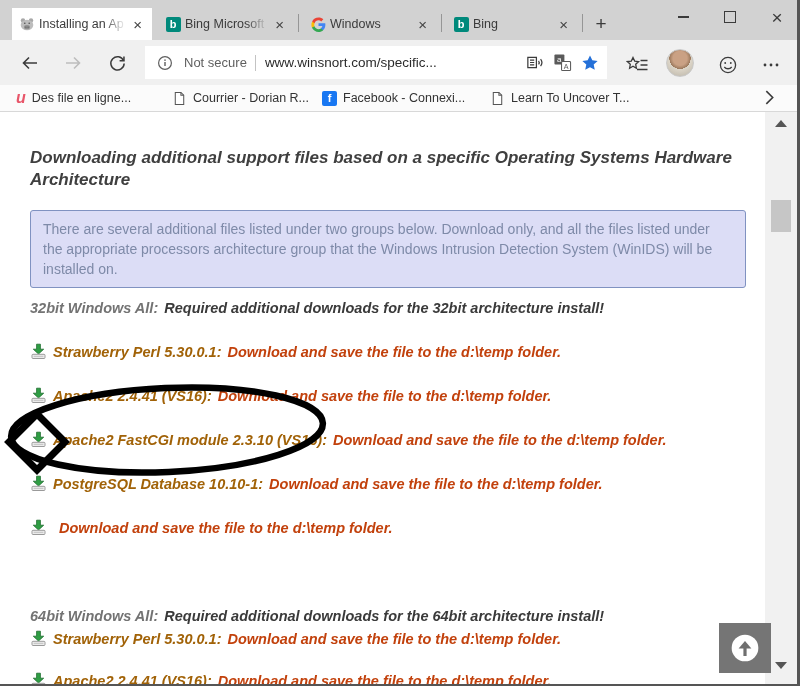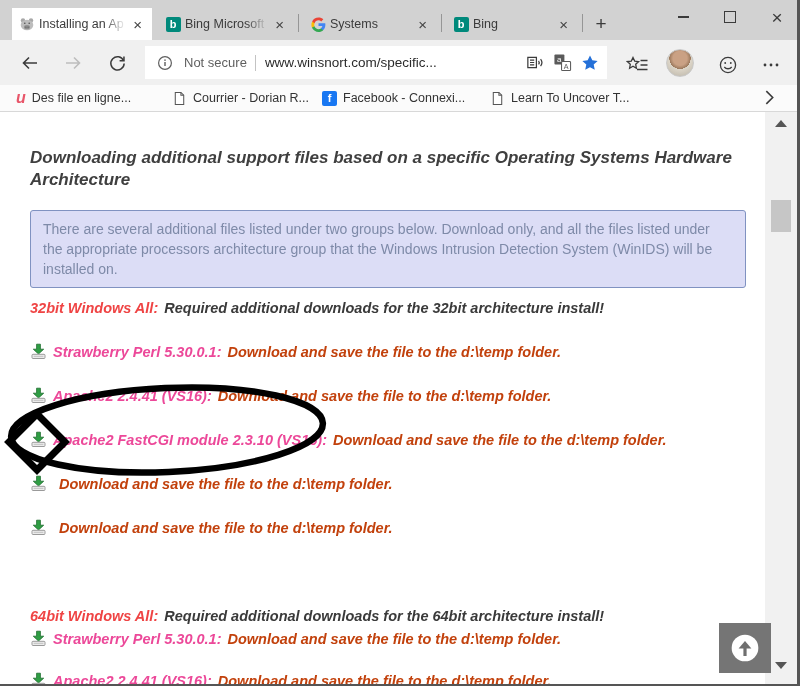--- a/index.html
+++ b/index.html
@@ -38,25 +38,25 @@
   
   .favbar{top:85px;left:0;width:800px;height:27px;background:#fbfbfb;border-bottom:1px solid #d8d8d8;box-sizing:border-box;}
   .favitem{top:89px;height:18px;display:flex;align-items:center;font-size:12.5px;color:#333;gap:6px;white-space:nowrap;}
   .udemy{color:#e8566a;font-weight:bold;font-style:italic;font-size:16px;line-height:1;}
   .fb-ic{width:15px;height:15px;background:#1877f2;color:#fff;border-radius:2px;font-weight:bold;
       font-size:11px;display:flex;align-items:center;justify-content:center;}
   .page-heading{left:30px;top:147px;width:725px;font-size:17px;font-weight:bold;font-style:italic;color:#3f3f3f;line-height:22px;}
   .notice{left:30px;top:210px;width:690px;background:#dcddf6;border:1px solid #8092c1;border-radius:3px;
       padding:8px 12px;font-size:14px;line-height:20px;color:#7e8aa8;}
   .section-title{left:30px;font-size:14.5px;font-weight:bold;font-style:italic;white-space:nowrap;}
-  .section-title .red{color:#ef4444;}
+  .section-title .red{color:#737373;}
   .section-title .dark{color:#3a3a3a;margin-left:6px;margin-top:16px;}
   .dl-row{left:30px;display:flex;align-items:center;font-size:14.5px;font-weight:bold;font-style:italic;white-space:nowrap;}
   .dl-icon{width:17px;height:17px;margin-right:6px;flex:0 0 17px;}
-  .dl-link{color:#ec4899;text-decoration:none;}
+  .dl-link{color:#a16207;text-decoration:none;}
   .dl-note{color:#c2410c;margin-left:6px;}
   
   .scrollbar{top:112px;left:765px;width:32px;height:572px;background:#f1f1f1;}
   .sb-up{top:120px;left:775px;width:0;height:0;border-left:6px solid transparent;border-right:6px solid transparent;border-bottom:7px solid #555;}
   .sb-down{top:662px;left:775px;width:0;height:0;border-left:6px solid transparent;border-right:6px solid transparent;border-top:7px solid #555;}
   .sb-thumb{top:200px;left:771px;width:20px;height:32px;background:#c6c6c6;}
   .win-border-right{top:0;left:797px;width:3px;height:686px;background:#555;}
   .win-border-bottom{left:0;top:684px;width:800px;height:2px;background:#555;}
   
   .scrolltop{top:623px;left:719px;width:52px;height:50px;background:#757575;display:flex;align-items:center;justify-content:center;}
@@ -97,21 +97,21 @@
 
 <div class="abs tab" style="left:303px;width:134px;">
   <span class="favicon">
     <svg width="15" height="15" viewBox="0 0 24 24">
         <path fill="#4285F4" d="M23 12.3c0-.8-.1-1.6-.2-2.3H12v4.5h6.2c-.3 1.4-1.1 2.6-2.3 3.4v2.8h3.7c2.2-2 3.4-5 3.4-8.4z"></path>
         <path fill="#34A853" d="M12 24c3.1 0 5.7-1 7.6-2.8l-3.7-2.8c-1 .7-2.3 1.1-3.9 1.1-3 0-5.5-2-6.4-4.7H1.8v2.9C3.7 21.4 7.6 24 12 24z"></path>
         <path fill="#FBBC05" d="M5.6 14.8c-.2-.7-.4-1.4-.4-2.2s.1-1.5.4-2.2V7.5H1.8C1 9.1.6 10.8.6 12.6c0 1.4.3 2.8.9 4.1l4.1-1.9z"></path>
         <path fill="#EA4335" d="M12 5.3c1.7 0 3.2.6 4.4 1.7l3.3-3.3C17.7 1.9 15.1.9 12 .9 7.6.9 3.7 3.4 1.8 7.2l3.8 2.9C6.5 7.3 9 5.3 12 5.3z"></path>
       </svg>
   </span>
-  <span class="tab-title">Systems</span>
+  <span class="tab-title">Windows</span>
   <span class="tab-close">×</span>
 </div>
 
 <div class="abs tab-sep" style="left:441px;"></div>
 
 <div class="abs tab" style="left:446px;width:132px;">
   <span class="favicon">
       <span class="bing-ic">b</span>
     </span>
   <span class="tab-title">Bing</span>
@@ -269,20 +269,21 @@
       </svg></span>
   <a href="#" class="dl-link">Apache2 FastCGI module 2.3.10 (VS16):</a>
   <span class="dl-note">Download and save the file to the d:\temp folder.</span>
 </div>
 <div class="abs dl-row" style="top:475px;">
   <span class="dl-icon"><svg width="17" height="17" viewBox="0 0 17 17">
         <path d="M6.6 1.2h3.8v5h3.3L8.5 11 3.3 6.2h3.3z" fill="#2f9e44" stroke="#1c6b2c" stroke-width=".8"></path>
         <rect x="2" y="11.3" width="13" height="4.2" rx="1" fill="#efefef" stroke="#9a9a9a"></rect>
         <rect x="3.6" y="12.7" width="9.8" height="1.4" fill="#c9c9c9"></rect>
       </svg></span>
+  <a href="#" class="dl-link">PostgreSQL Database 10.10-1:</a>
   <span class="dl-note">Download and save the file to the d:\temp folder.</span>
 </div>
 <div class="abs dl-row" style="top:519px;">
   <span class="dl-icon"><svg width="17" height="17" viewBox="0 0 17 17">
         <path d="M6.6 1.2h3.8v5h3.3L8.5 11 3.3 6.2h3.3z" fill="#2f9e44" stroke="#1c6b2c" stroke-width=".8"></path>
         <rect x="2" y="11.3" width="13" height="4.2" rx="1" fill="#efefef" stroke="#9a9a9a"></rect>
         <rect x="3.6" y="12.7" width="9.8" height="1.4" fill="#c9c9c9"></rect>
       </svg></span>
   <span class="dl-note">Download and save the file to the d:\temp folder.</span>
 </div>

